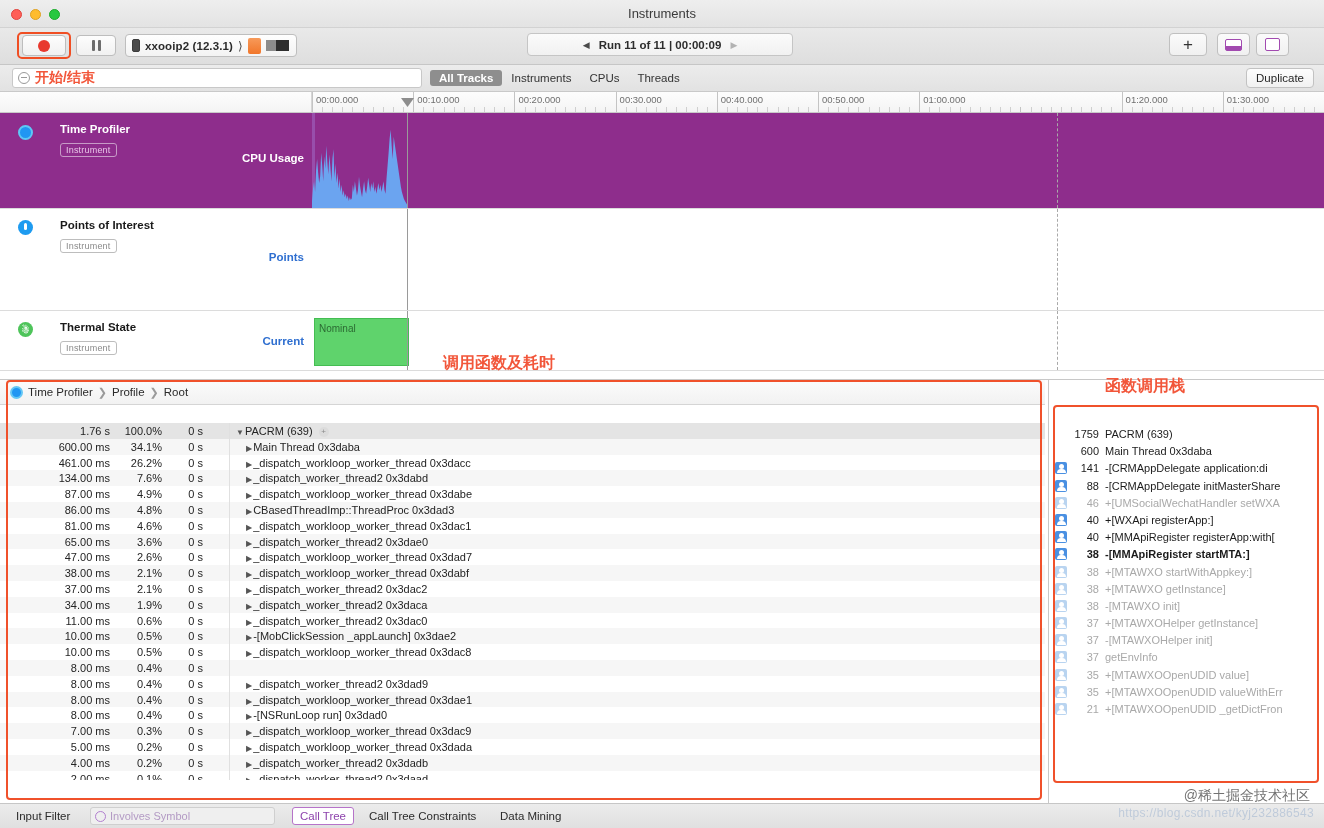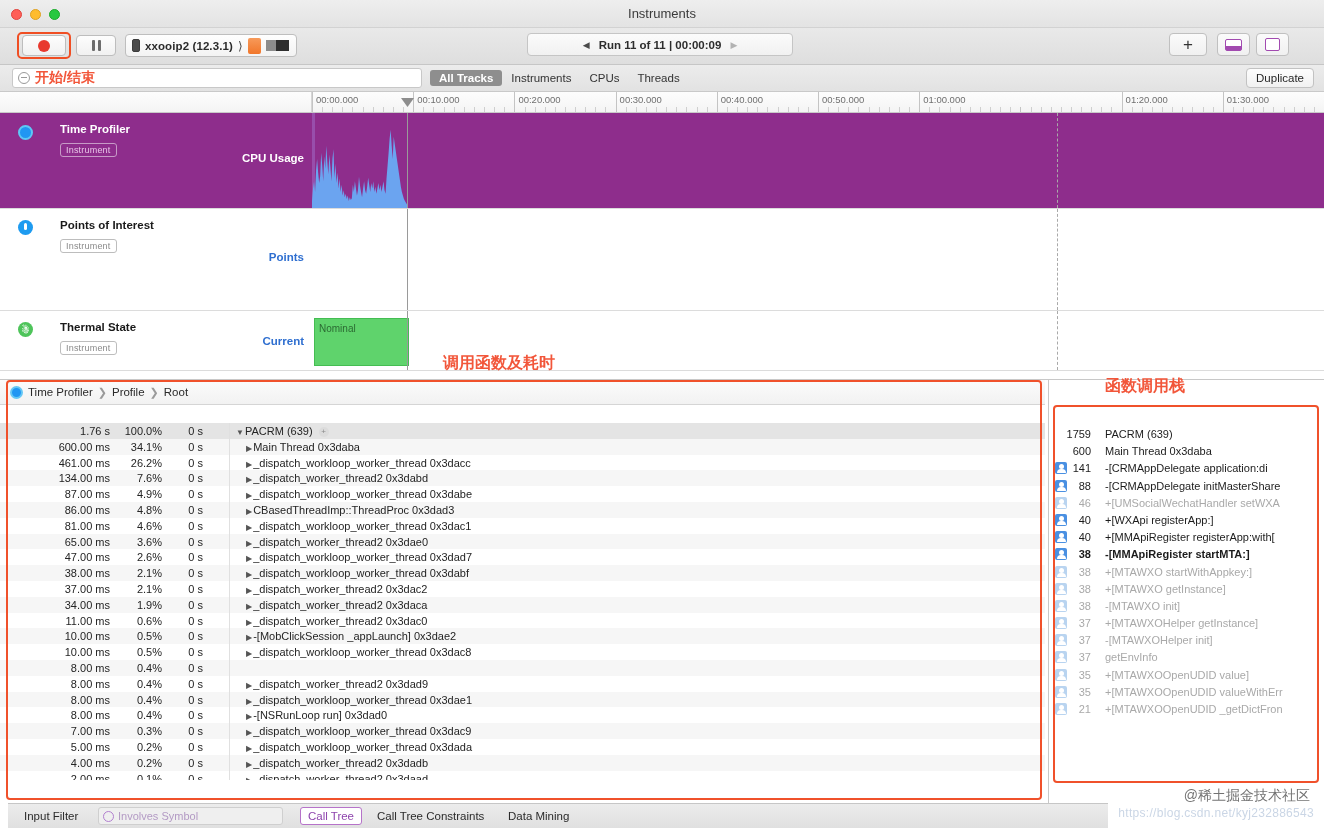--- a/index.html
+++ b/index.html
@@ -245,28 +245,28 @@
            font-family: "DejaVu Sans", sans-serif; }
   .stack-rows { position: absolute; left: 0; top: 46px; width: 276px; height: 330px; overflow: hidden; }
   .srow { height: 17.2px; position: relative; font-size: 11px; color: #1c1c1c; white-space: nowrap; }
   .s-ico { position: absolute; left: 6px; top: 2px; width: 12px; height: 12px;
            background: #4a90e2; border-radius: 2px; }
   .s-ico::after{ content:""; position:absolute; left:3.5px; top:2px; width:5px; height:5px;
                  border-radius:50%; background:#fff; }
   .s-ico::before{ content:""; position:absolute; left:1.5px; bottom:1px; width:9px; height:4px;
                   border-radius:4px 4px 0 0; background:#fff; }
   .s-ico.dim { background: #b9d4f0; }
-  .s-count { position: absolute; left: 14px; width: 28px; text-align: right; top: 2px; }
+  .s-count { position: absolute; left: 22px; width: 28px; text-align: right; top: 2px; }
   .s-name { position: absolute; left: 56px; top: 2px; }
   .srow.dim .s-count, .srow.dim .s-name { color: #a9a9a9; }
   .srow.bold .s-count, .srow.bold .s-name { font-weight: bold; }
 
   
   .bottombar {
-    position: absolute; left: 8px; top: 803px; width: 1100px; height: 25px;
+    position: absolute; left: 0; top: 803px; width: 1324px; height: 25px;
     background: linear-gradient(#ececec,#e0e0e0); border-top: 1px solid #c6c6c6;
   }
   .bb-label { position: absolute; left: 16px; top: 6px; font-size: 11.5px; color: #2b2b2b; }
   .bb-field {
     position: absolute; left: 90px; top: 3px; width: 185px; height: 18px;
     background: #efefef; border: 1px solid #cfcfcf; border-radius: 3px;
     display: flex; align-items: center; gap: 4px; padding-left: 4px;
   }
   .bb-fico { width: 11px; height: 11px; border: 1.2px solid #b27fd0; border-radius: 50%; }
   .bb-ftext { font-size: 11px; color: #b39ac4; }

